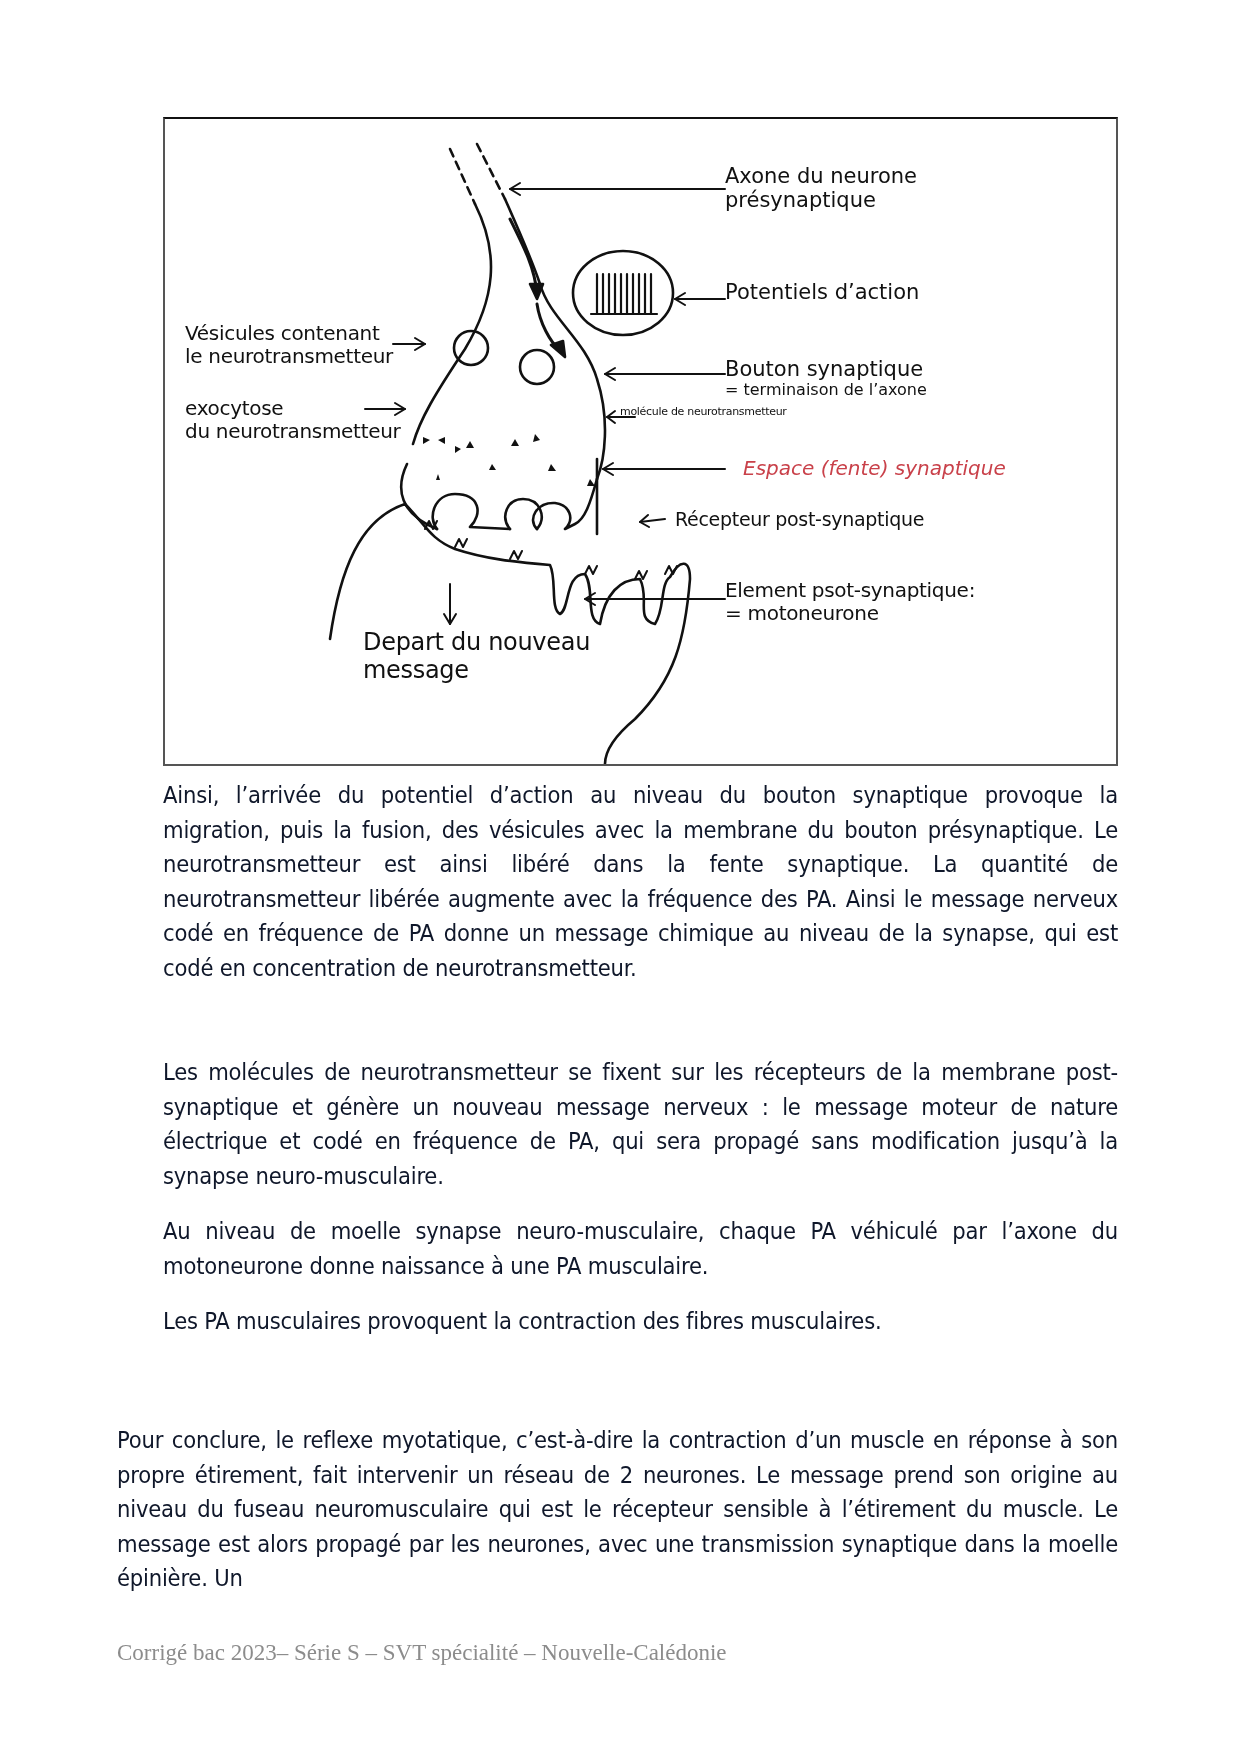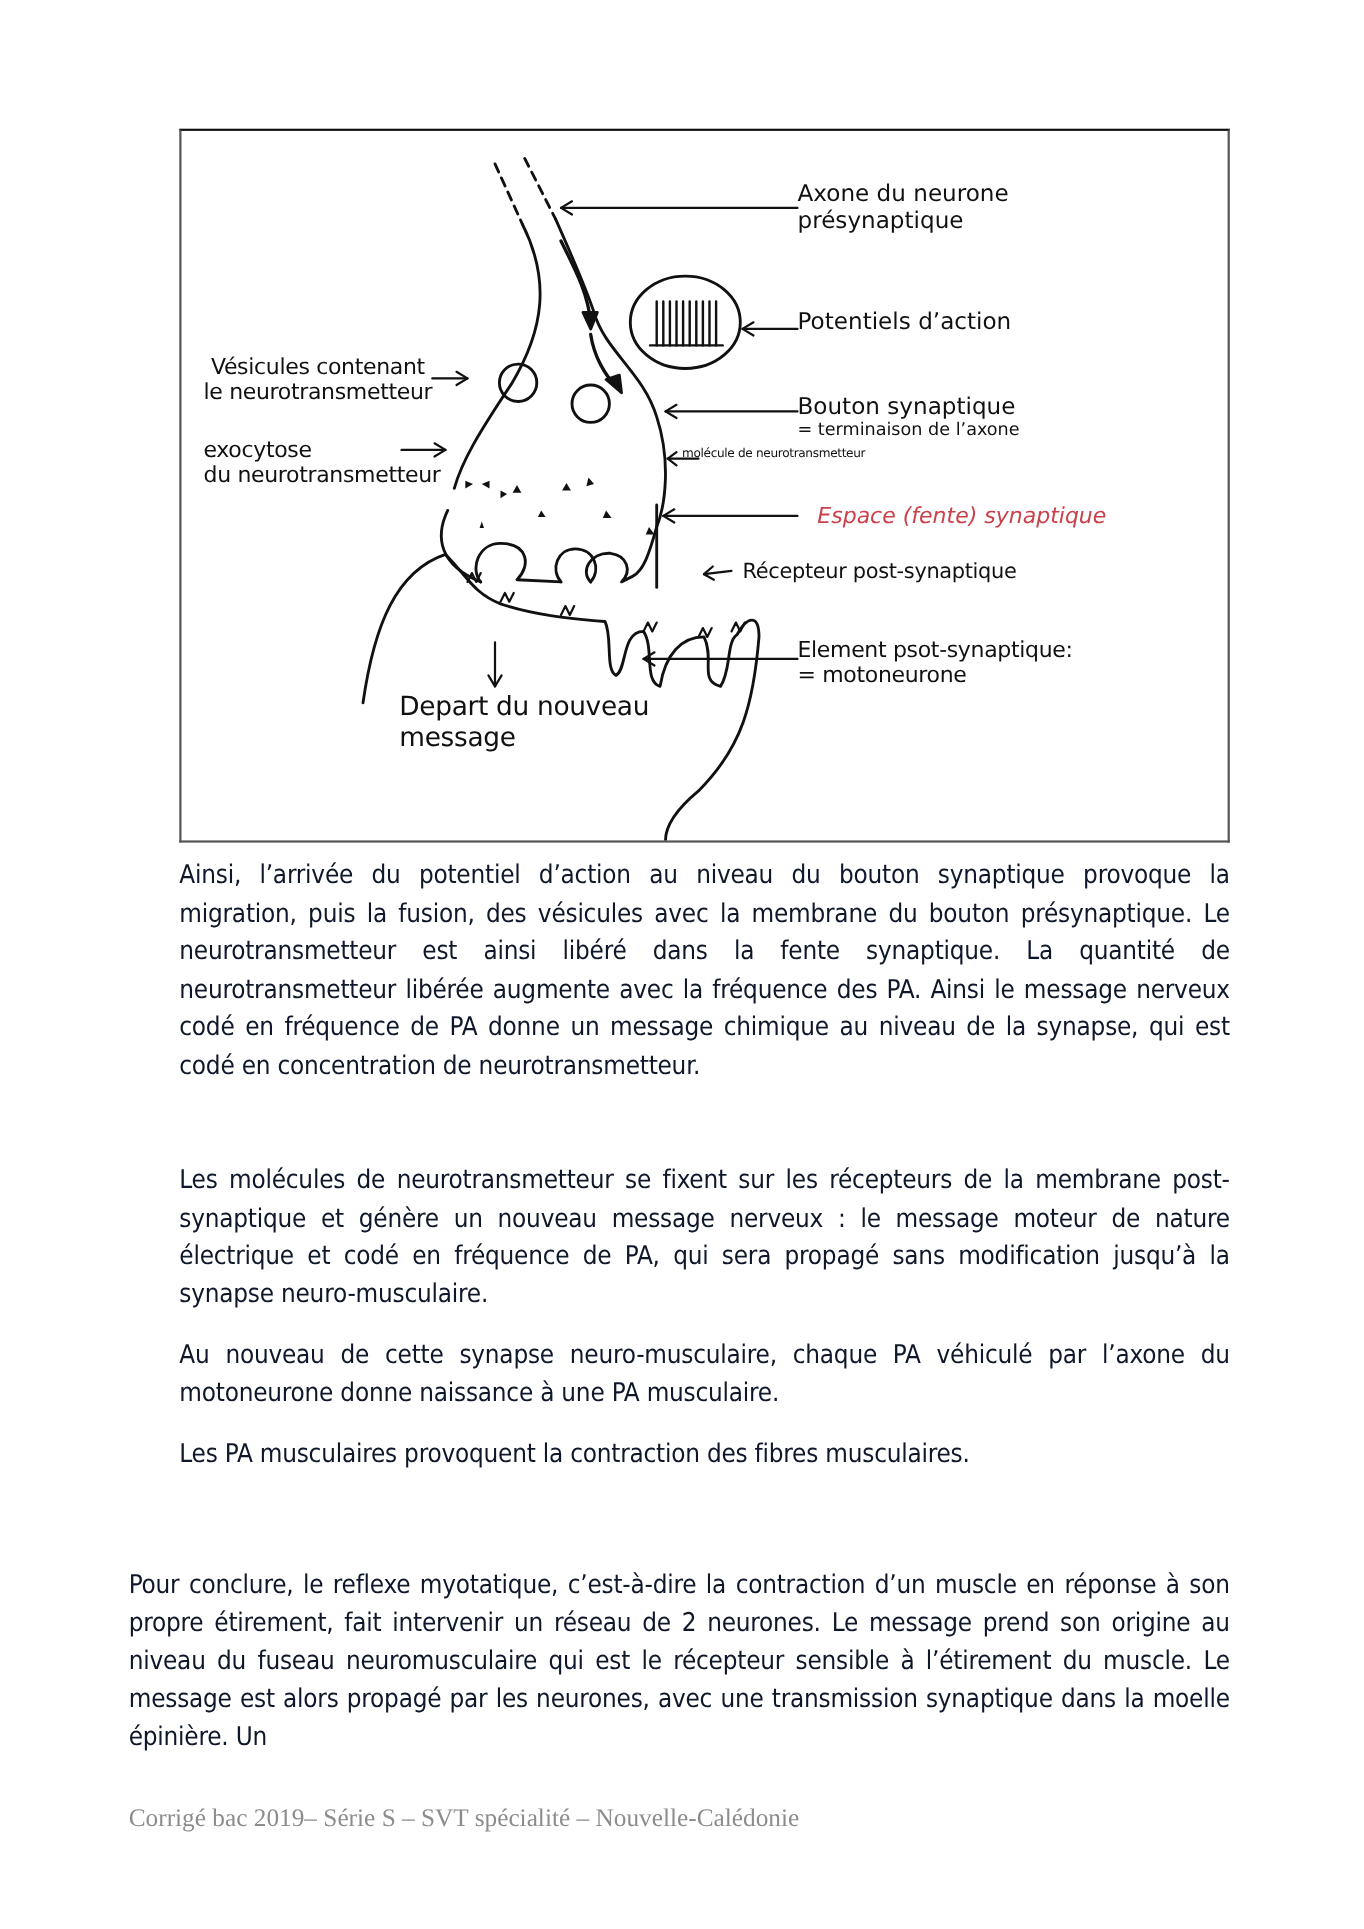--- a/index.html
+++ b/index.html
@@ -114,21 +114,21 @@
 
     <div class="lbl" style="left:560px; top:45px; font-size:21px;">
       <div>Axone du neurone</div>
       <div>présynaptique</div>
     </div>
     <div class="lbl" style="left:560px; top:161px; font-size:21px;text-align:right;">Potentiels d’action</div>
     <div class="lbl" style="left:560px; top:238px; font-size:21px;">
       <div>Bouton synaptique</div>
       <div style="font-size:16px;">= terminaison de l’axone</div>
     </div>
-    <div class="lbl comic" style="left:20px; top:203px; font-size:20px;text-align:center;">
+    <div class="lbl comic" style="left:20px; top:203px; font-size:20px;">
       <div>Vésicules contenant</div>
       <div>le neurotransmetteur</div>
     </div>
     <div class="lbl comic" style="left:20px; top:278px; font-size:20px;">
       <div>exocytose</div>
       <div>du neurotransmetteur</div>
     </div>
     <div class="lbl comic" style="left:455px; top:287px; font-size:11px;">molécule de neurotransmetteur</div>
     <div class="lbl red" style="left:578px; top:338px; font-size:20px;">Espace (fente) synaptique</div>
     <div class="lbl comic" style="left:510px; top:390px; font-size:19px;text-align:center;">Récepteur post-synaptique</div>
@@ -137,19 +137,19 @@
       <div>= motoneurone</div>
     </div>
     <div class="lbl comic" style="left:198px; top:510px; font-size:24px;">
       <div>Depart du nouveau</div>
       <div>message</div>
     </div>
   </div>
 
   <p class="para" style="left:163px; top:778px; width:955px; margin:0;">Ainsi, l’arrivée du potentiel d’action au niveau du bouton synaptique provoque la migration, puis la fusion, des vésicules avec la membrane du bouton présynaptique. Le neurotransmetteur est ainsi libéré dans la fente synaptique. La quantité de neurotransmetteur libérée augmente avec la fréquence des PA. Ainsi le message nerveux codé en fréquence de PA donne un message chimique au niveau de la synapse, qui est codé en concentration de neurotransmetteur.</p>
   <p class="para" style="left:163px; top:1055px; width:955px; margin:0;">Les molécules de neurotransmetteur se fixent sur les récepteurs de la membrane post-synaptique et génère un nouveau message nerveux : le message moteur de nature électrique et codé en fréquence de PA, qui sera propagé sans modification jusqu’à la synapse neuro-musculaire.</p>
-  <p class="para" style="left:163px; top:1214px; width:955px; margin:0;">Au nouveau de cette synapse neuro-musculaire, chaque PA véhiculé par l’axone du motoneurone donne naissance à une PA musculaire.</p>
+  <p class="para" style="left:163px; top:1214px; width:955px; margin:0;">Au niveau de moelle synapse neuro-musculaire, chaque PA véhiculé par l’axone du motoneurone donne naissance à une PA musculaire.</p>
   <p class="para" style="left:163px; top:1304px; width:955px; margin:0;">Les PA musculaires provoquent la contraction des fibres musculaires.</p>
 
   <p class="para" style="left:117px; top:1423px; width:1001px; margin:0;">Pour conclure, le reflexe myotatique, c’est-à-dire la contraction d’un muscle en réponse à son propre étirement, fait intervenir un réseau de 2 neurones. Le message prend son origine au niveau du fuseau neuromusculaire qui est le récepteur sensible à l’étirement du muscle. Le message est alors propagé par les neurones, avec une transmission synaptique dans la moelle épinière. Un</p>
 
-  <div class="footer">Corrigé bac 2019– Série S – SVT spécialité – Nouvelle-Calédonie</div>
+  <div class="footer">Corrigé bac 2023– Série S – SVT spécialité – Nouvelle-Calédonie</div>
 </div>
 
 </body></html>

